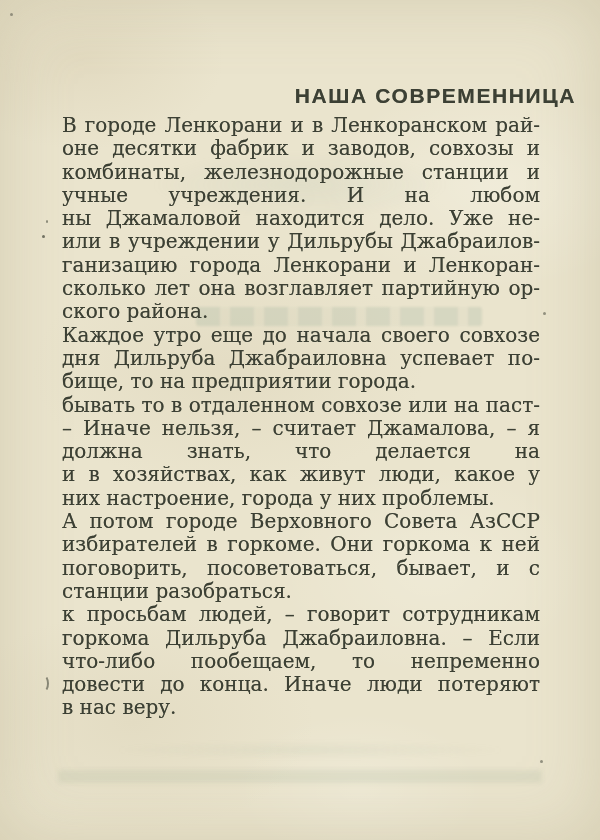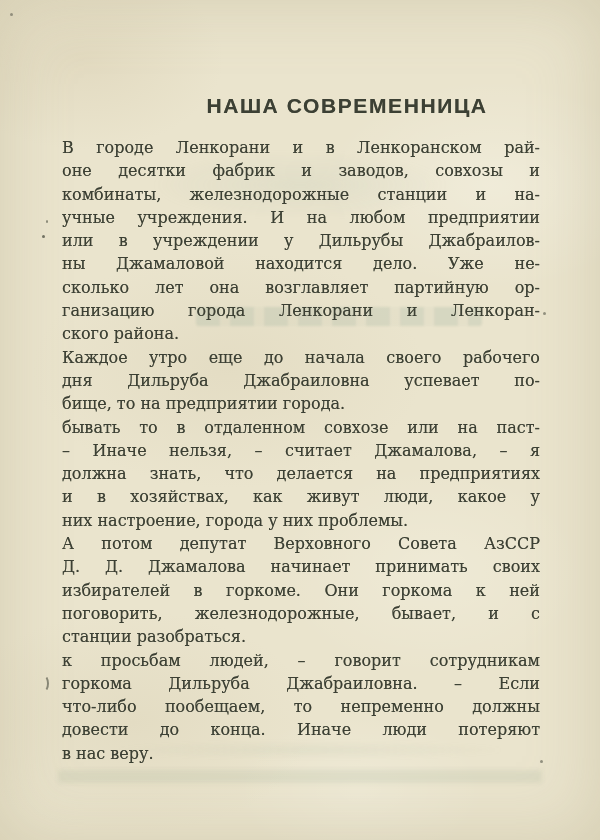--- a/index.html
+++ b/index.html
@@ -18,33 +18,33 @@
       radial-gradient(ellipse 280px 170px at 38% 44%, rgba(209,199,168,0.26), transparent 70%),
       radial-gradient(ellipse 220px 150px at 72% 68%, rgba(255,255,245,0.22), transparent 70%),
       radial-gradient(ellipse 260px 160px at 22% 86%, rgba(207,197,166,0.26), transparent 70%),
       radial-gradient(ellipse 180px 110px at 60% 94%, rgba(255,255,246,0.20), transparent 70%),
       var(--paper, #eae4cd);
     box-shadow: inset 0 0 70px rgba(158,146,108,0.28);
   }
   .title {
     position: absolute;
     top: 80px; left: 62px; width: 478px;
-    margin: 14px; padding: 0 0 0 32px;
-    text-align: center;
+    margin: 4px; padding: 0 0 0 32px;
+    text-align: right;
     font-family: "Liberation Sans", sans-serif;
     font-weight: bold;
     font-size: 21px;
     letter-spacing: 1.6px;
     color: var(--ink, #3c4034);
     text-shadow: 0 0 0.6px rgba(60,64,52,0.65);
   }
   .body-text {
     position: absolute;
-    left: 62px; top: 136px; width: 478px;
-    font-size: 16px;
+    left: 62px; top: 114px; width: 478px;
+    font-size: 20px;
     line-height: 23.3px;
     color: var(--ink, #3c4034);
     text-shadow: 0 0 0.6px rgba(60,64,52,0.6);
   }
   .line {
     height: 23.3px;
     overflow: hidden;
     text-align: justify;
     text-align-last: justify;
   }
@@ -105,37 +105,36 @@
   <div class="speck speck-5"></div>
   <div class="speck speck-6"></div>
 
   <h1 class="title">НАША СОВРЕМЕННИЦА</h1>
 
   <div class="body-text">
       <div class="line">В городе Ленкорани и в Ленкоранском рай-</div>
       <div class="line">оне десятки фабрик и заводов, совхозы и</div>
       <div class="line">комбинаты, железнодорожные станции и на-</div>
       <div class="line">учные учреждения. И на любом предприятии</div>
+      <div class="line">ны Джамаловой находится дело. Уже не-</div>
       <div class="line">или в учреждении у Дильрубы Джабраилов-</div>
-      <div class="line">ны Джамаловой находится дело. Уже не-</div>
+      <div class="line">ганизацию города Ленкорани и Ленкоран-</div>
       <div class="line">сколько лет она возглавляет партийную ор-</div>
-      <div class="line">ганизацию города Ленкорани и Ленкоран-</div>
       <div class="line para-end">ского района.</div>
-      <div class="line">Каждое утро еще до начала своего рабочего</div>
+      <div class="line">Каждое утро еще до начала своего совхозе</div>
       <div class="line">дня Дильруба Джабраиловна успевает по-</div>
       <div class="line para-end">бище, то на предприятии города.</div>
       <div class="line">бывать то в отдаленном совхозе или на паст-</div>
       <div class="line">– Иначе нельзя, – считает Джамалова, – я</div>
       <div class="line">должна знать, что делается на предприятиях</div>
       <div class="line">и в хозяйствах, как живут люди, какое у</div>
       <div class="line para-end">них настроение, города у них проблемы.</div>
-      <div class="line">А потом депутат Верховного Совета АзССР</div>
-      <div class="line">Д. Д. Джамалова начинает принимать своих</div>
+      <div class="line">А потом городе Верховного Совета АзССР</div>
       <div class="line">избирателей в горкоме. Они горкома к ней</div>
-      <div class="line">поговорить, железнодорожные, бывает, и с</div>
+      <div class="line">поговорить, посоветоваться, бывает, и с</div>
       <div class="line para-end">станции разобраться.</div>
       <div class="line">к просьбам людей, – говорит сотрудникам</div>
       <div class="line">горкома Дильруба Джабраиловна. – Если</div>
       <div class="line">что-либо пообещаем, то непременно должны</div>
       <div class="line">довести до конца. Иначе люди потеряют</div>
       <div class="line para-end">в нас веру.</div>
     </div>
 </div>
 
 </body></html>

